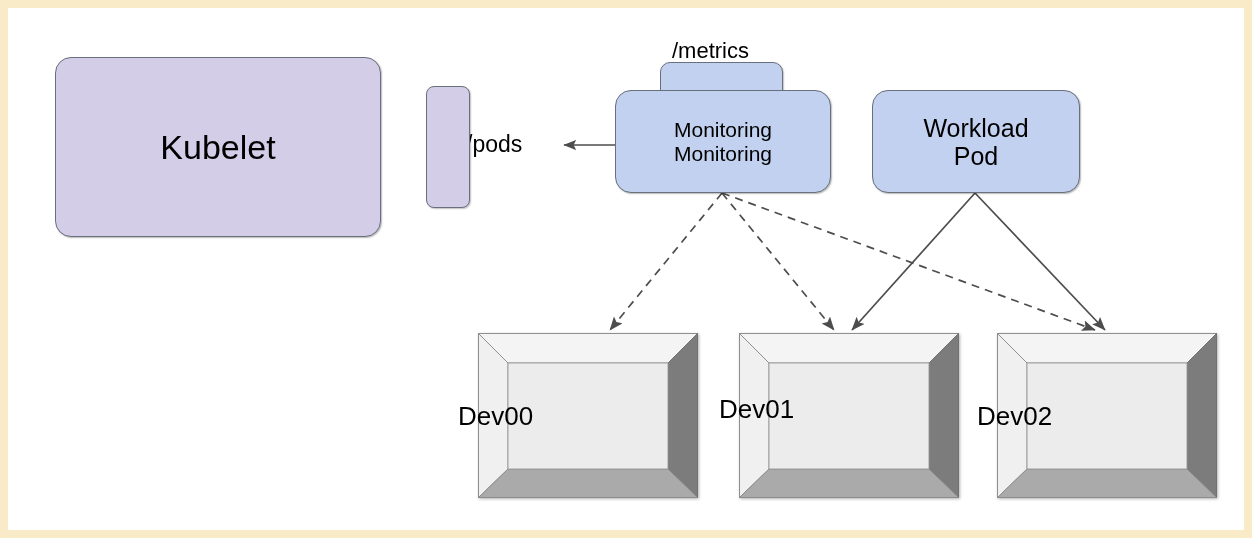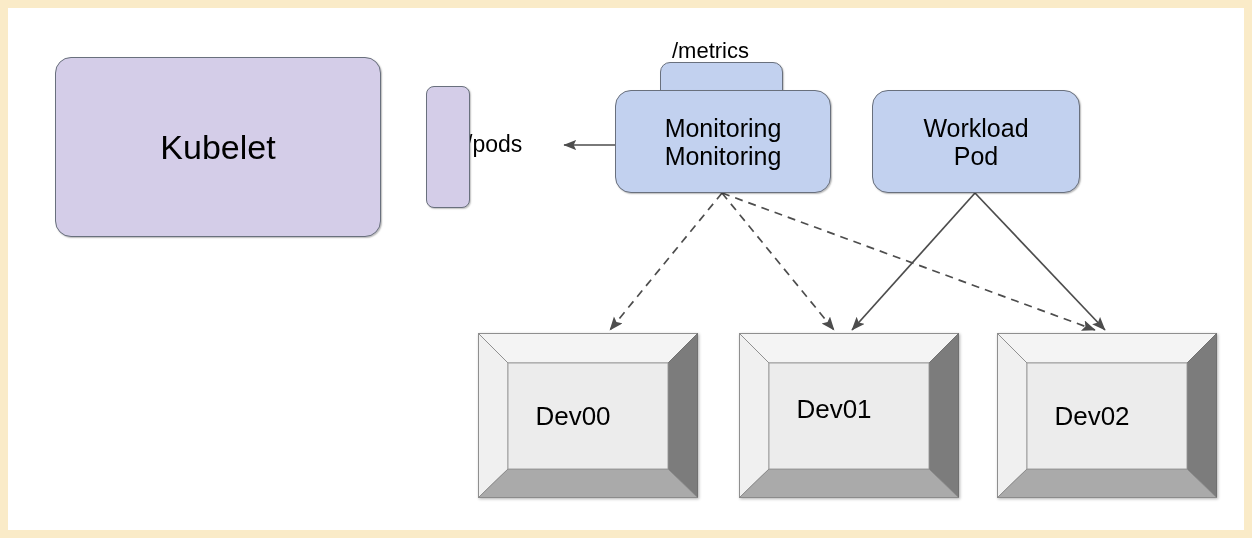--- a/index.html
+++ b/index.html
@@ -61,21 +61,20 @@
   
   .device {
     position: absolute;
     box-sizing: border-box;
   }
   .device .dev-label {
     position: absolute;
     left: 0; right: 0;
     top: 50%;
     transform: translateY(-50%);
-    text-align: center;
     color: #000000;
     z-index: 5;
   }
   svg.wires {
     position: absolute;
     left: 0; top: 0;
     width: 1236px;
     height: 522px;
     overflow: visible;
   }
@@ -110,21 +109,21 @@
   <div class="node pod pod-purple" style="left:47px; top:49px; width:326px; height:180px; font-size:34px; z-index:2;">
     <span>Kubelet</span>
   </div>
 
   <div class="edge-label" style="left:458px; top:123px; font-size:23px;">/pods</div>
 
   <div class="tab tab-blue" style="left:652px; top:54px; width:123px; height:48px; border-radius:10px 10px 0 0; z-index:1;"></div>
 
   <div class="edge-label" style="left:664px; top:30px; font-size:22px;text-align:center;">/metrics</div>
 
-  <div class="node pod pod-blue" style="left:607px; top:82px; width:216px; height:103px; font-size:25px; z-index:3; flex-direction:column;">
+  <div class="node pod pod-blue" style="left:607px; top:82px; width:216px; height:103px; font-size:21px; z-index:3; flex-direction:column;">
     <span>Monitoring</span>
     <span>Monitoring</span>
   </div>
 
   <div class="node pod pod-blue" style="left:864px; top:82px; width:208px; height:103px; font-size:25px; z-index:3; flex-direction:column;text-align:right;">
     <span>Workload</span>
     <span>Pod</span>
   </div>
 
   <div class="device" style="left:470px; top:325px; width:220px; height:165px; z-index:2;">

